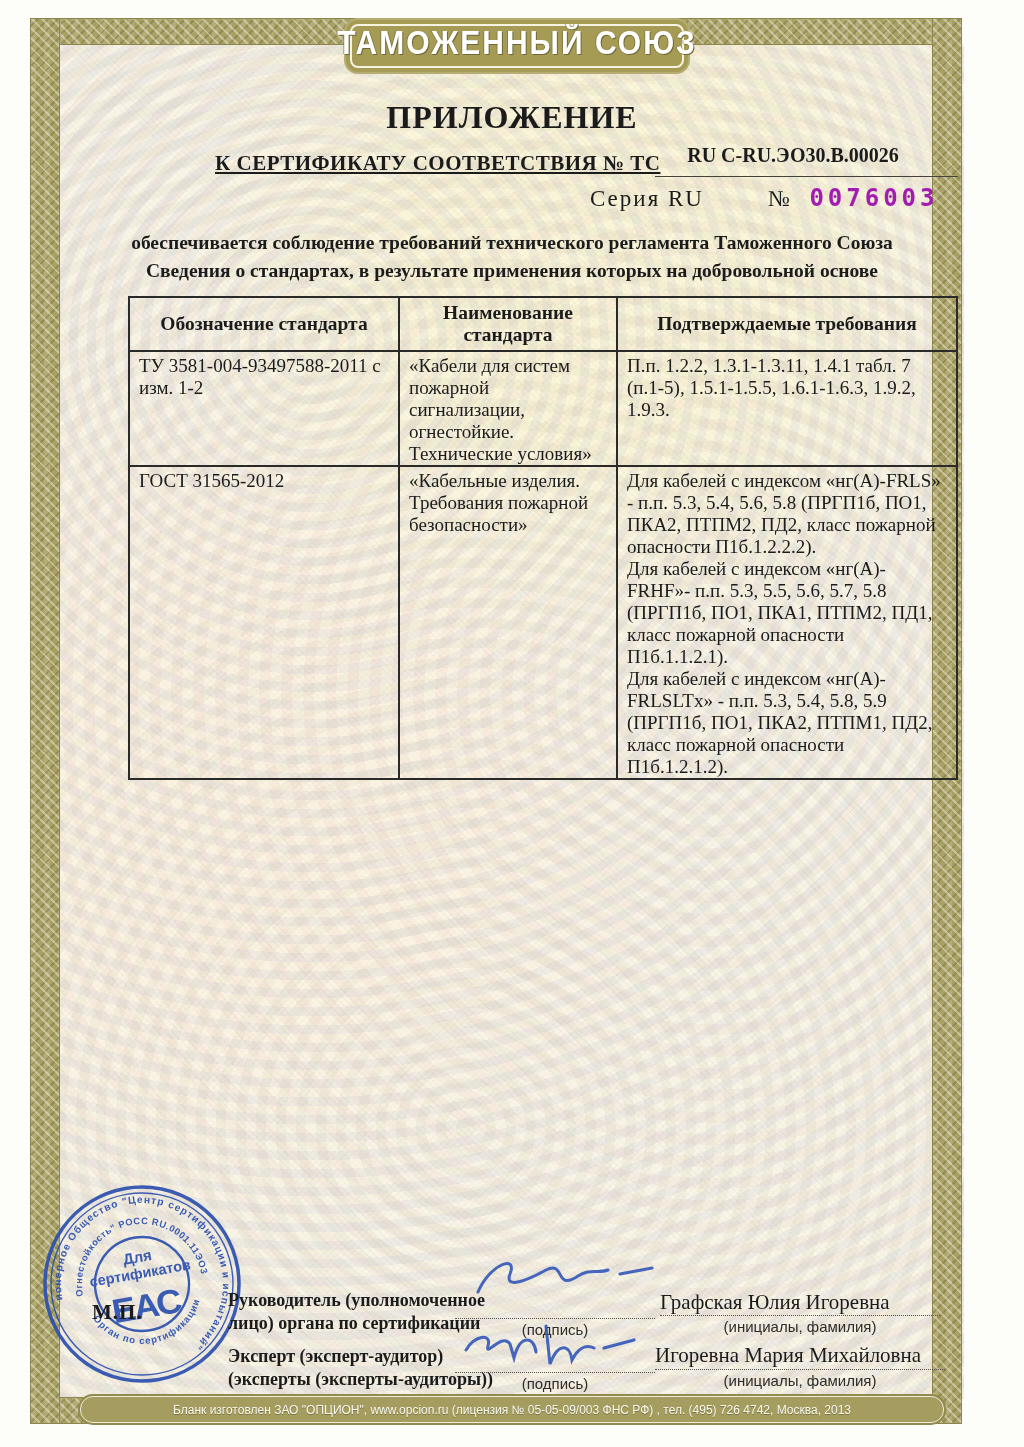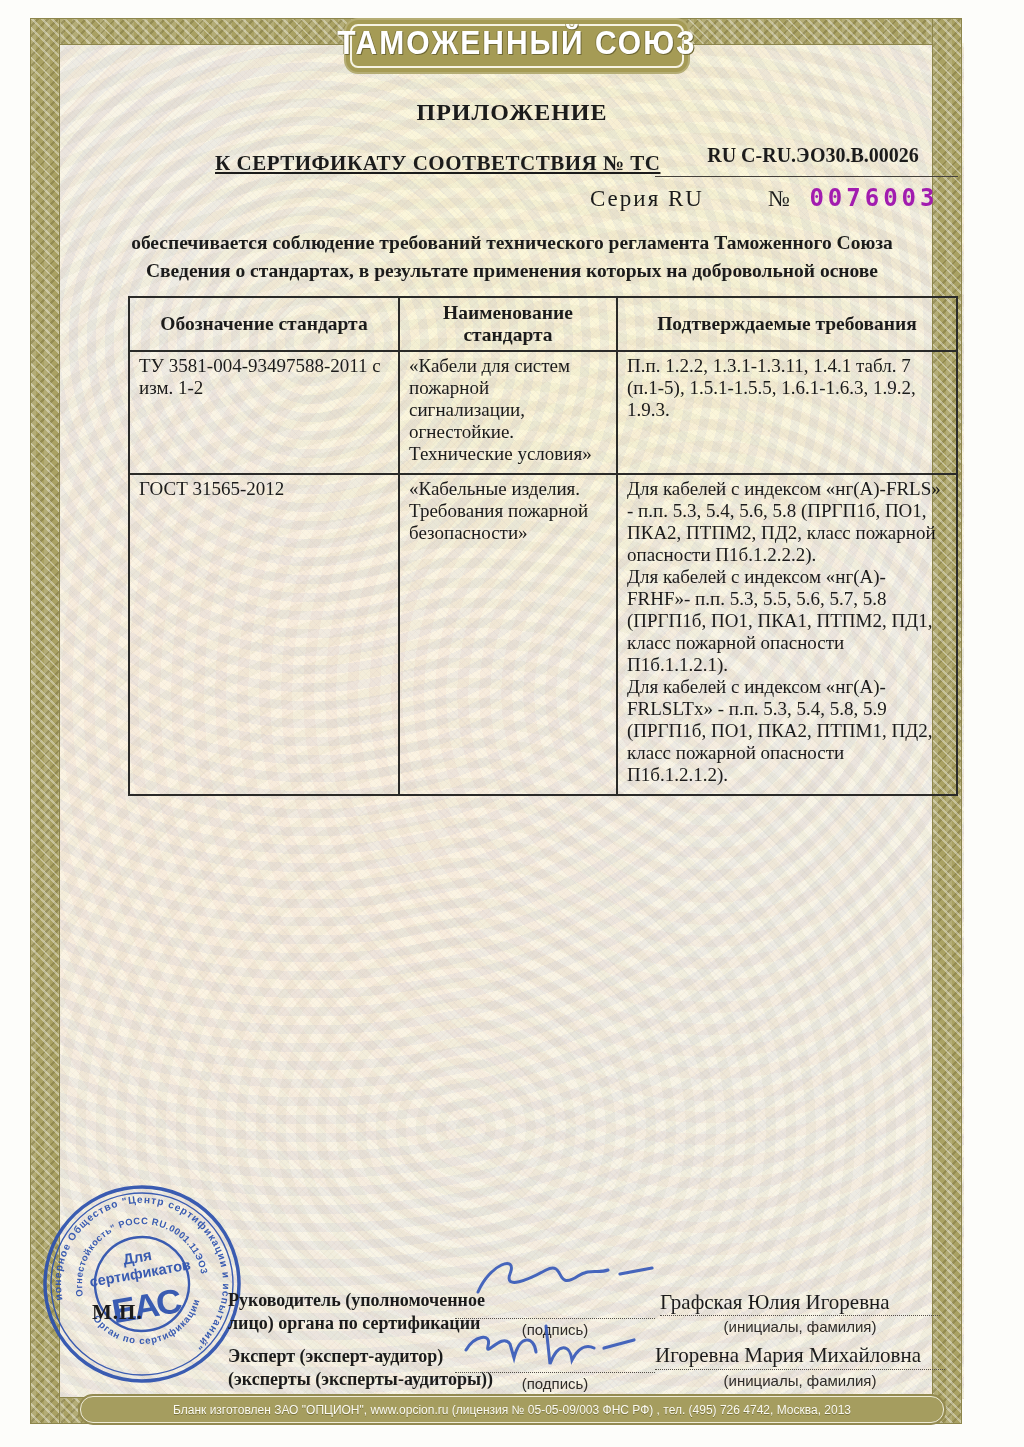--- a/index.html
+++ b/index.html
@@ -51,28 +51,28 @@
   }
   .banner-text{
     font-family:"Liberation Sans", sans-serif;
     font-weight:bold;font-size:30px;letter-spacing:2px;
     color:#ffffff;text-shadow:1px 1px 0 #6f6836, -1px 0 0 rgba(111,104,54,.55);
     transform:scaleY(1.08);white-space:nowrap;
   }
   
   .doc-title{
     position:absolute;z-index:2;left:0;width:1024px;top:99px;
-    text-align:center;font-size:24px;font-weight:bold;letter-spacing:1px;
+    text-align:center;font-size:32px;font-weight:bold;letter-spacing:1px;
   }
   .cert-label{
     position:absolute;z-index:2;left:215px;top:151px;
     font-size:21px;font-weight:bold;letter-spacing:.5px;white-space:nowrap;text-decoration:underline;
   }
   .cert-number{
-    position:absolute;z-index:2;left:668px;top:144px;width:290px;
+    position:absolute;z-index:2;left:648px;top:144px;width:290px;
     font-size:20px;font-weight:bold;text-align:center;white-space:nowrap;
   }
   .cert-underline{
     position:absolute;z-index:2;left:655px;top:176px;width:303px;height:0;
     border-bottom:1.5px solid #44403a;
   }
   .series-row{
     position:absolute;z-index:2;left:590px;top:184px;width:370px;
     font-size:23px;white-space:nowrap;
   }
@@ -91,21 +91,21 @@
   .std-table{
     position:absolute;z-index:2;left:128px;top:296px;width:828px;
     border-collapse:collapse;table-layout:fixed;
     font-size:19px;line-height:22px;
   }
   .std-table col.c1{width:270px;}
   .std-table col.c2{width:218px;}
   .std-table col.c3{width:340px;}
   .std-table th,.std-table td{
     border:2px solid #2a2a28;vertical-align:top;
-    padding:3px 9px 8px 9px;background:transparent;
+    padding:3px 9px 0 9px;background:transparent;
   }
   .std-table th{font-size:19.5px;text-align:center;vertical-align:middle;padding:4px 6px;}
   .std-table td p{margin:0;}
   
   .stamp{position:absolute;z-index:2;left:36px;top:1178px;width:212px;height:212px;transform:rotate(-10deg);opacity:.92;}
   .mp-label{position:absolute;z-index:4;left:92px;top:1300px;font-size:21px;font-weight:bold;letter-spacing:1px;}
   
   .sig-label{position:absolute;z-index:3;font-size:18px;font-weight:bold;line-height:23px;}
   .sig-label.l1{left:228px;top:1289px;}
   .sig-label.l2{left:228px;top:1345px;}

